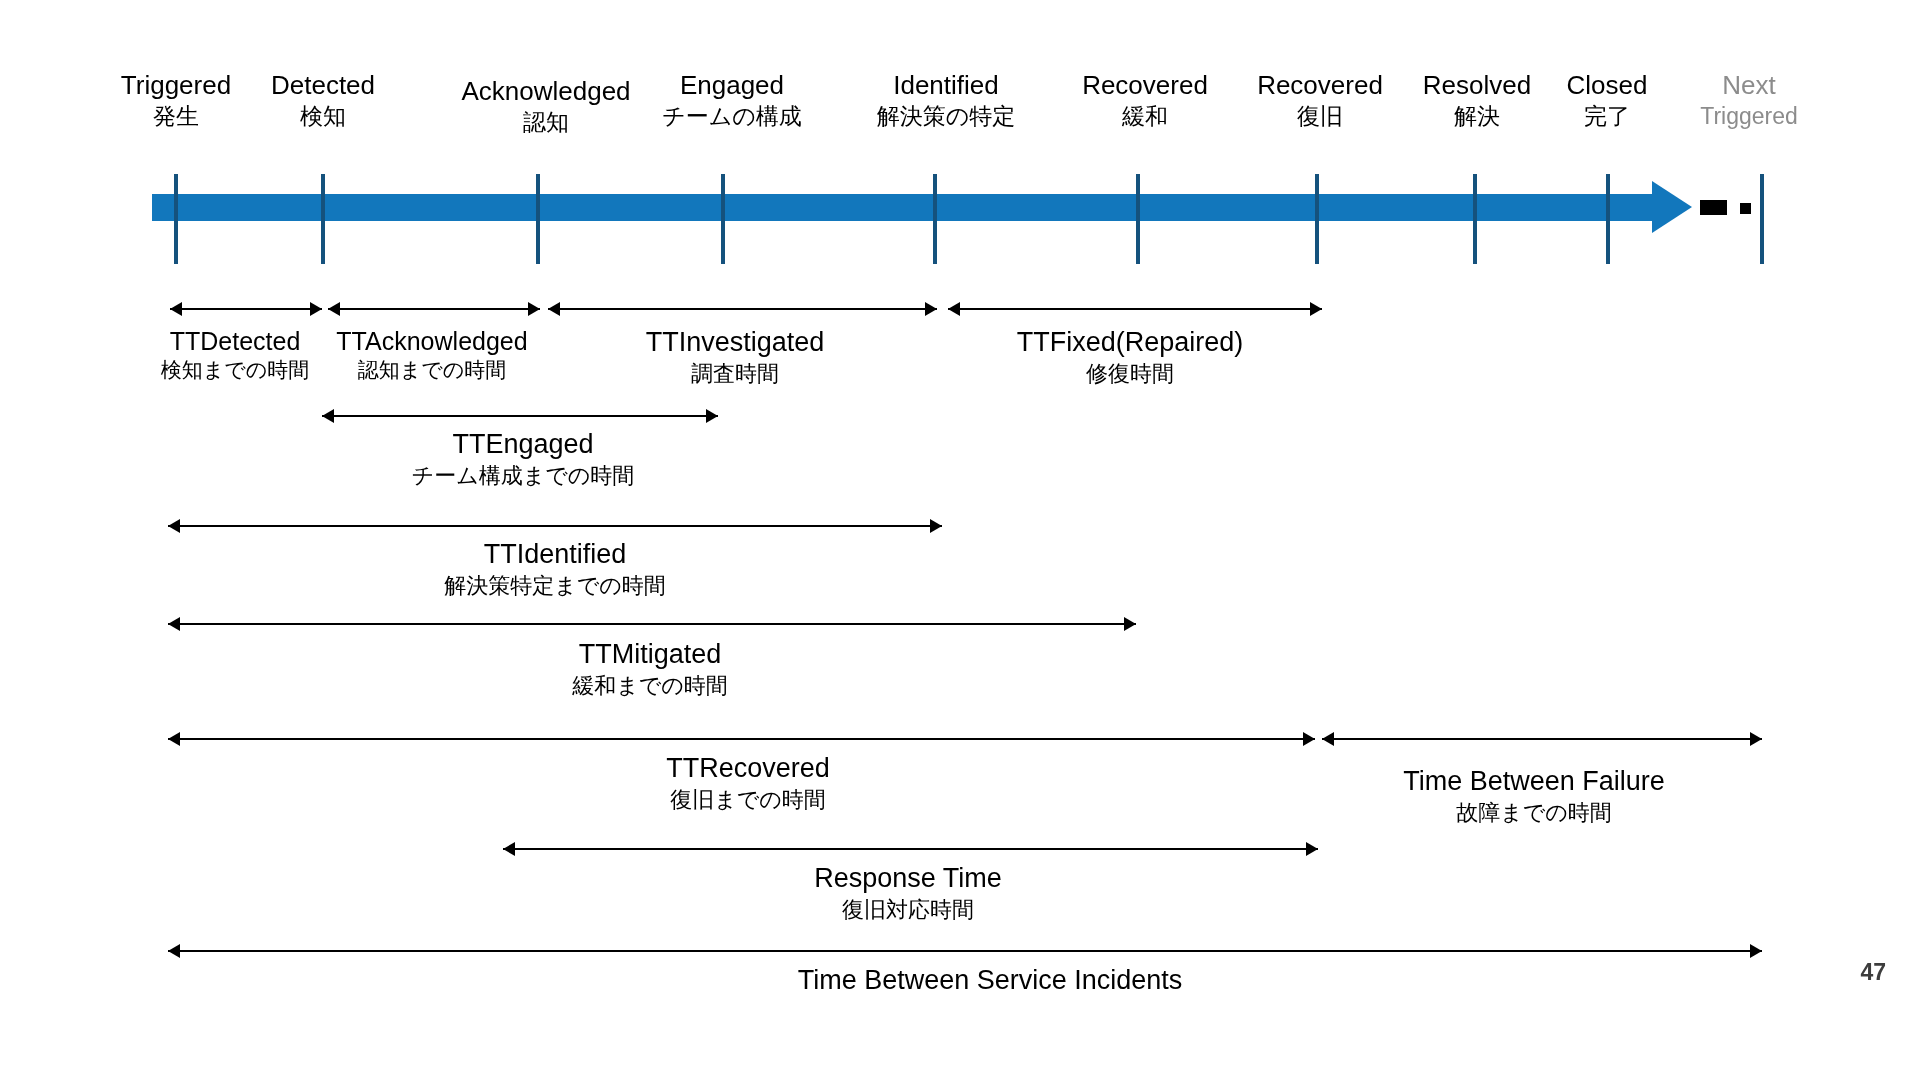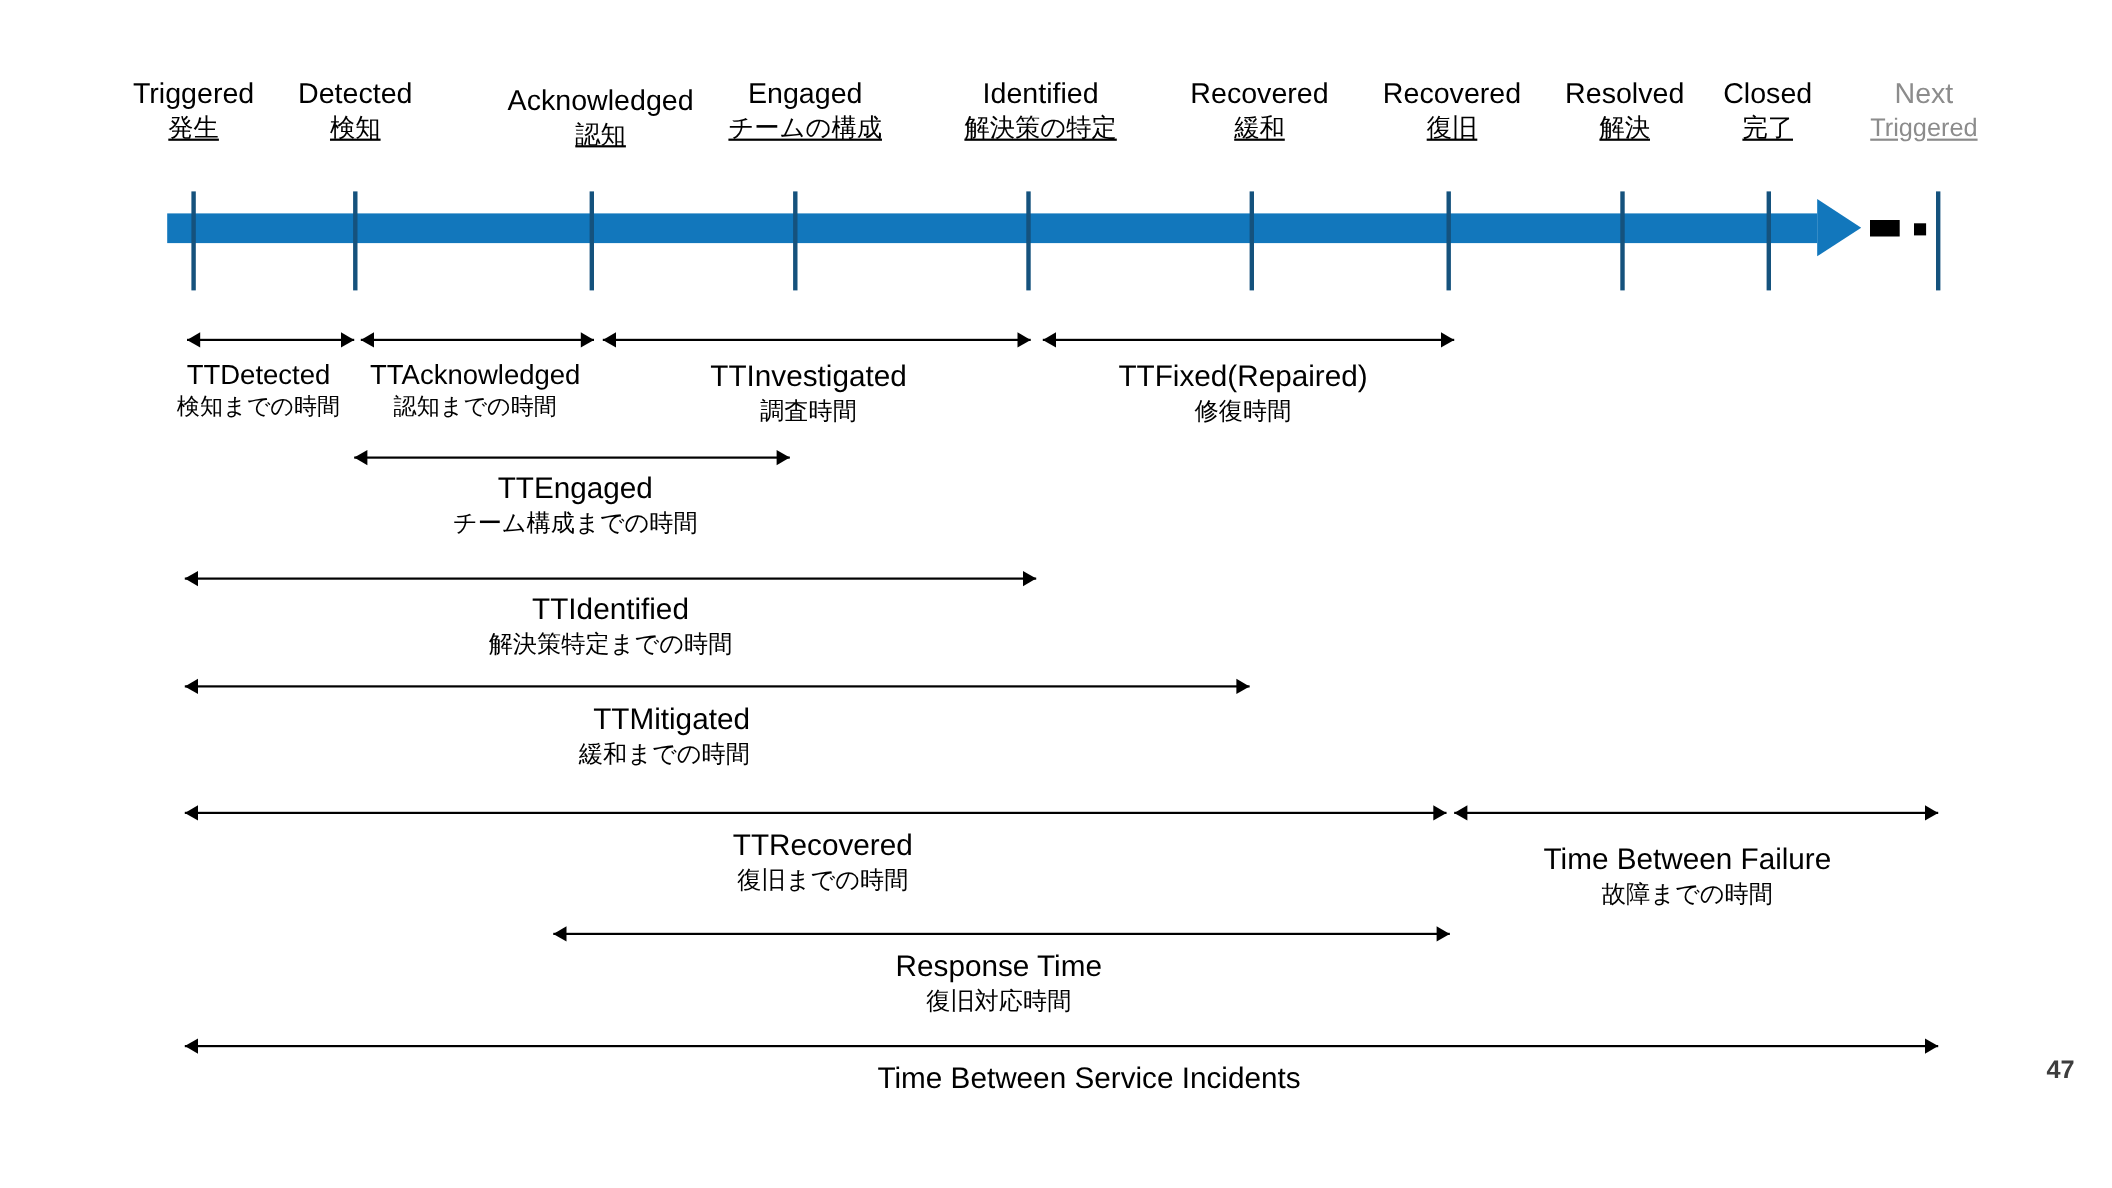--- a/index.html
+++ b/index.html
@@ -29,21 +29,20 @@
   }
   .milestone .en {
     font-size: 26px;
     color: #000000;
     display: block;
   }
   .milestone .ja {
     font-size: 23px;
     color: #000000;
     display: block;
-    text-decoration: underline;
   }
   .milestone.future .en,
   .milestone.future .ja {
     color: #8c8c8c;
   }
 
   
   .axis-bar {
     position: absolute;
     background: #1277bc;
@@ -290,21 +289,21 @@
     <div class="caption" style="left:523px; top:428px;">
       <span class="en">TTEngaged</span>
       <span class="ja">チーム構成までの時間</span>
     </div>
 
     <div class="caption" style="left:555px; top:538px;">
       <span class="en">TTIdentified</span>
       <span class="ja">解決策特定までの時間</span>
     </div>
 
-    <div class="caption" style="left:604px; top:638px;text-align:right;">
+    <div class="caption" style="left:650px; top:638px;">
       <span class="en">TTMitigated</span>
       <span class="ja">緩和までの時間</span>
     </div>
 
     <div class="caption" style="left:748px; top:752px;">
       <span class="en">TTRecovered</span>
       <span class="ja">復旧までの時間</span>
     </div>
 
     <div class="caption" style="left:1534px; top:765px;">

